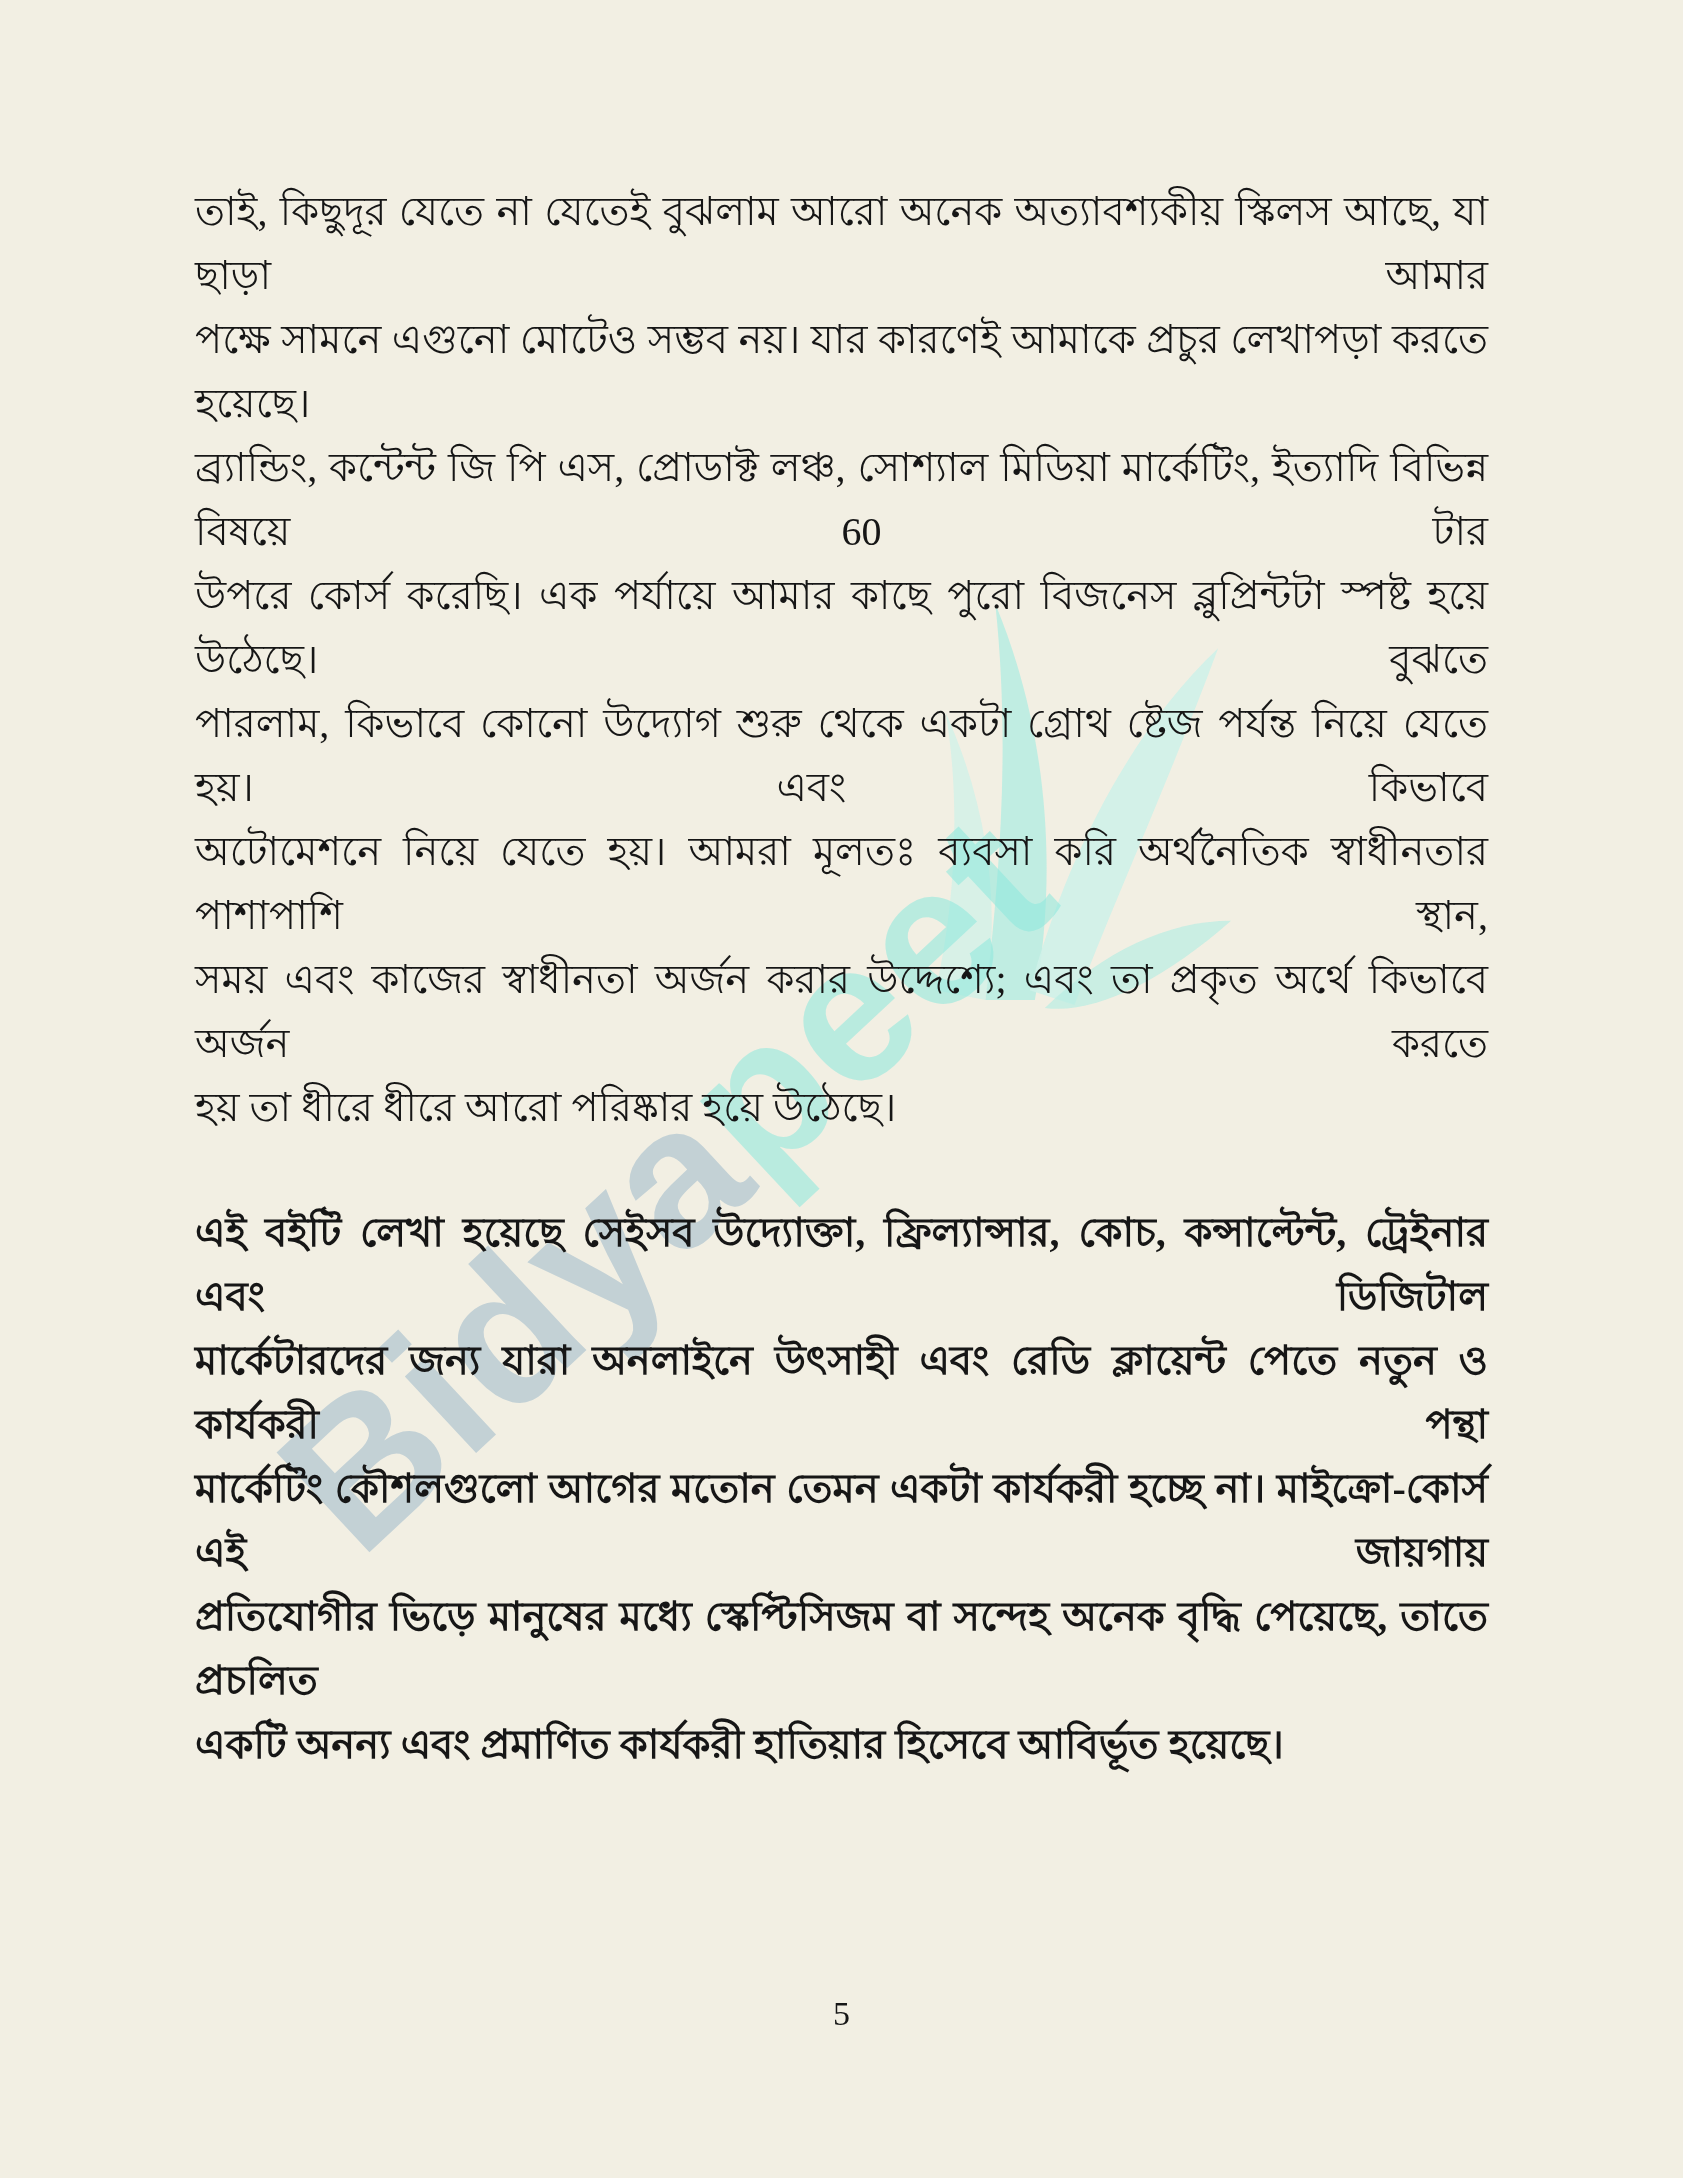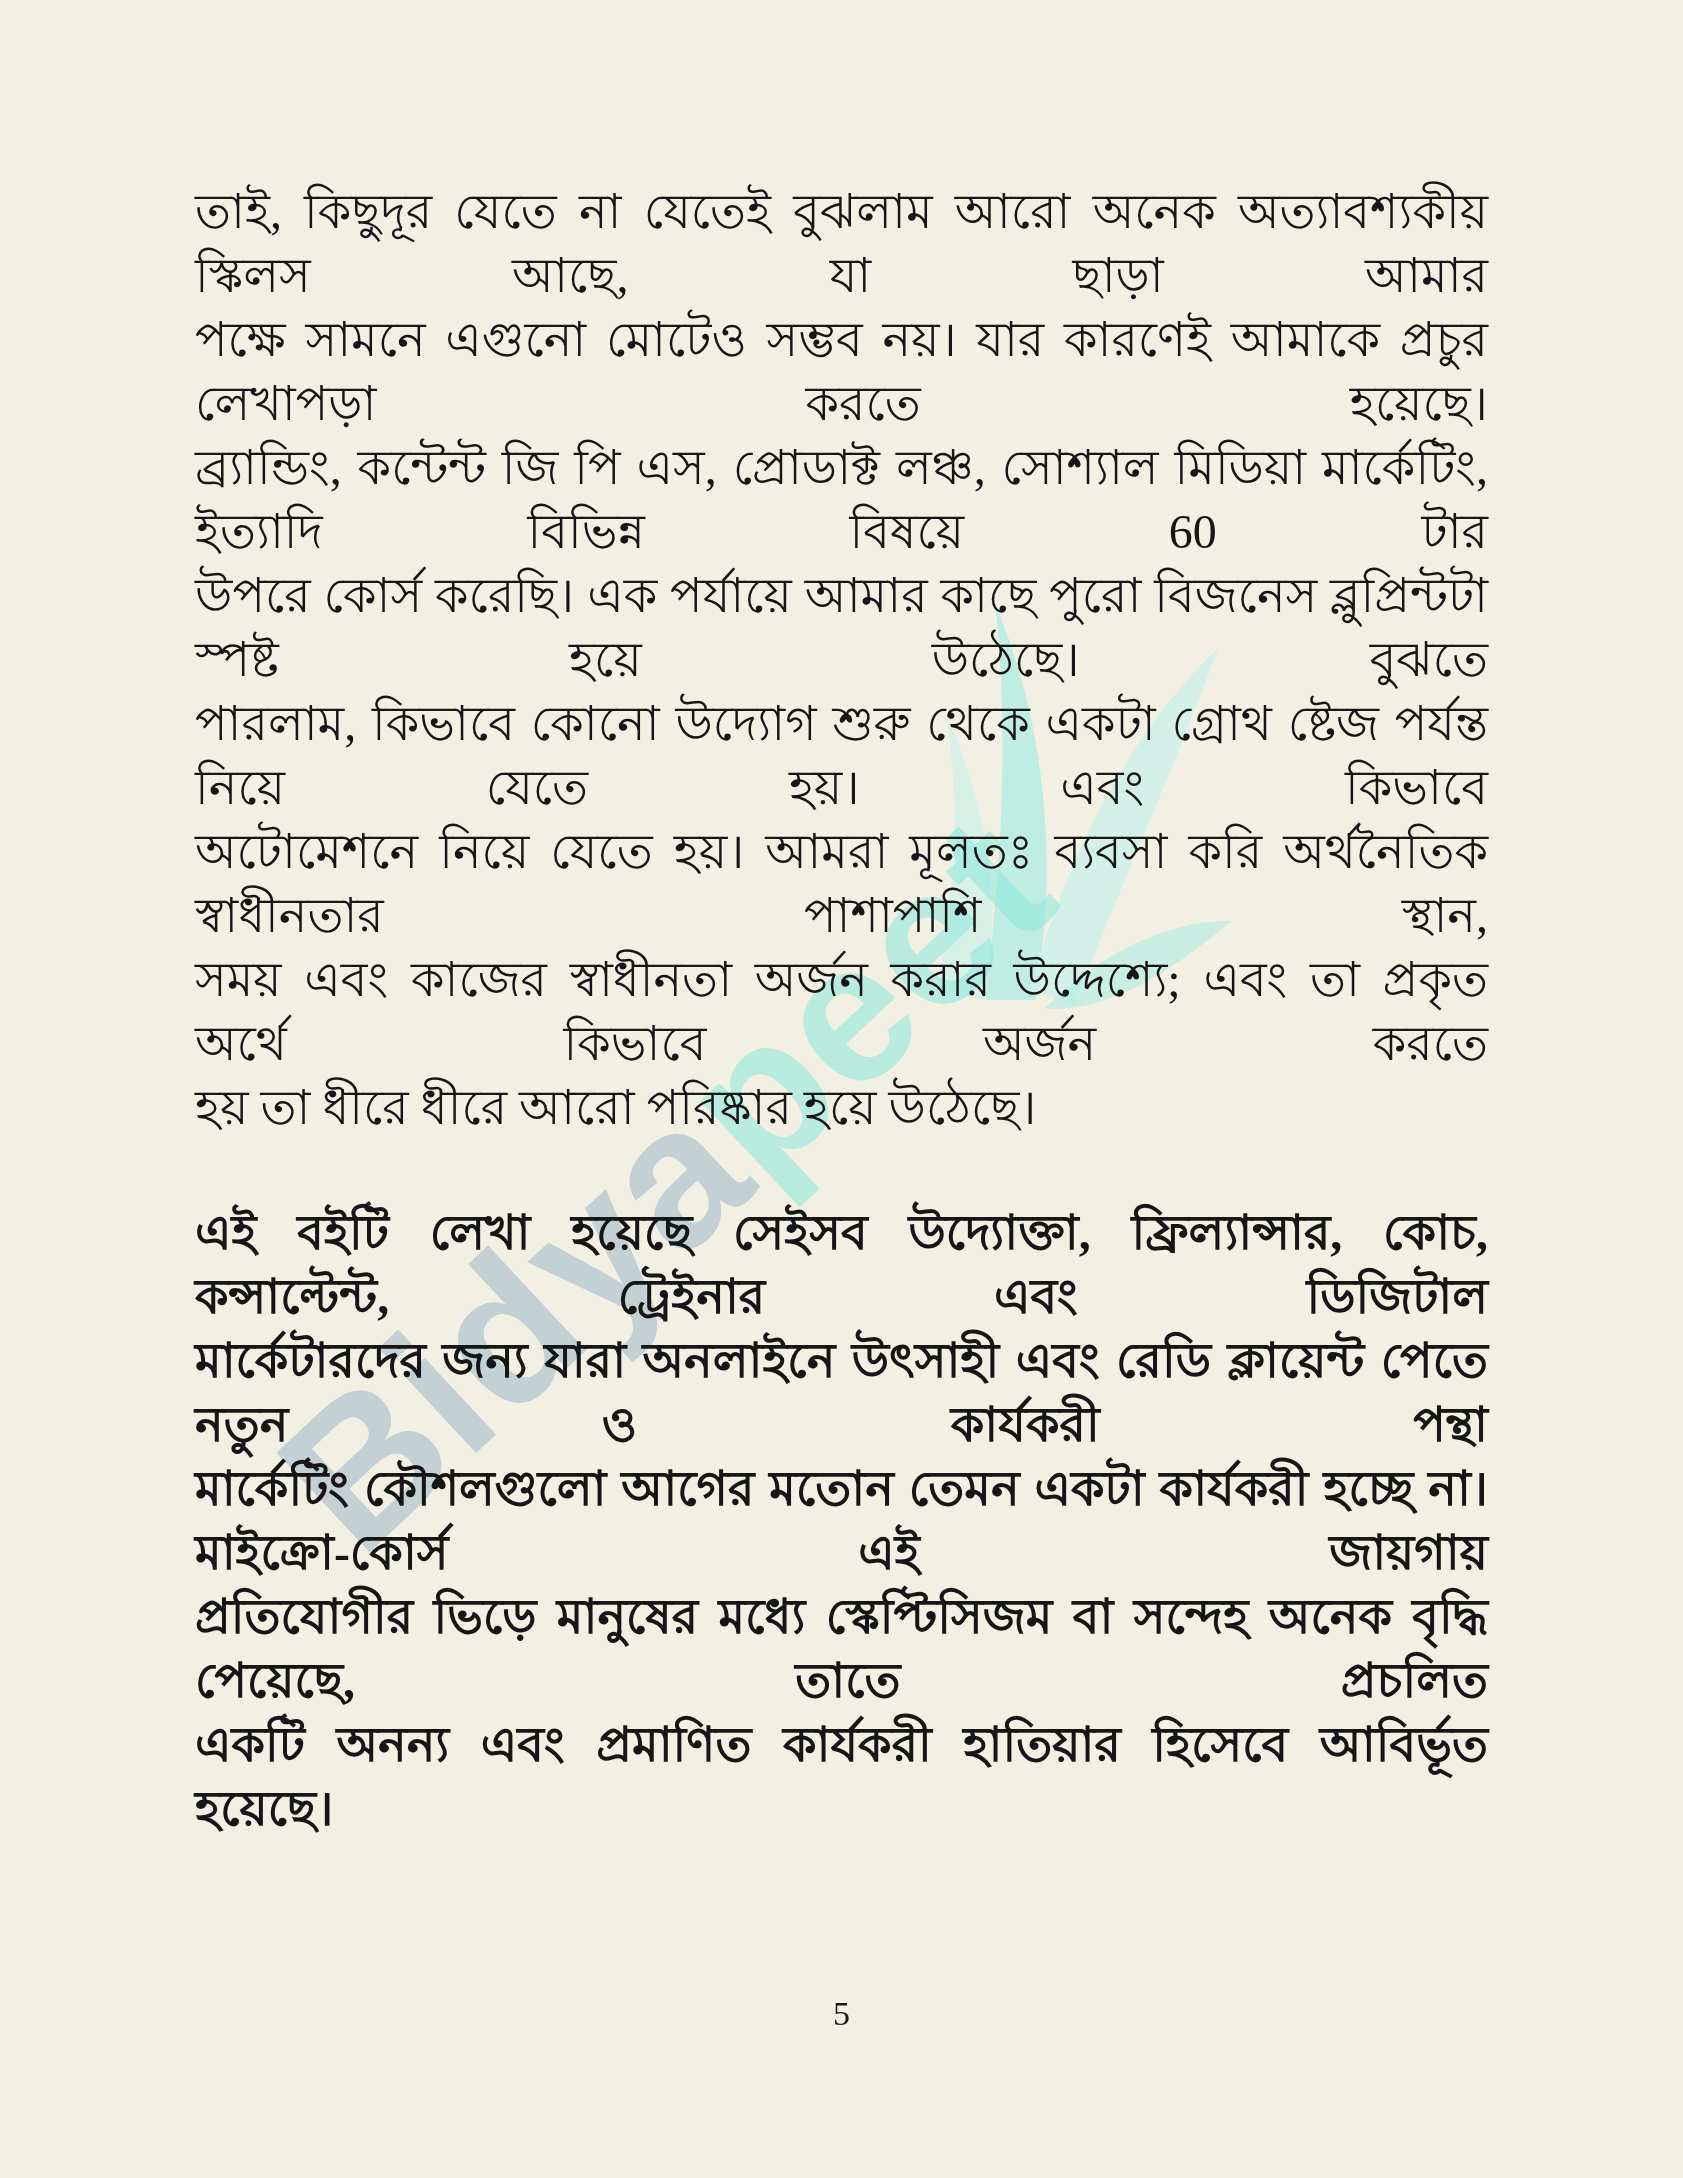--- a/index.html
+++ b/index.html
@@ -19,21 +19,21 @@
     transform:rotate(-43deg);transform-origin:0 100%;
     font-family:"Liberation Sans", sans-serif;
     font-weight:700;font-size:198px;line-height:198px;
     letter-spacing:2px;white-space:nowrap;
     opacity:.55;
   }
   .wm-a{color:#9db9cb;}
   .wm-b{color:#8ce8dd;}
   
   .content{position:absolute;left:195px;top:180px;width:1293px;z-index:1;}
-  .para{font-size:48px;line-height:64px;}
+  .para{font-size:40px;line-height:64px;}
   .line{text-align:justify;text-align-last:justify;}
   .line.last{text-align-last:left;}
   .para.p2{margin-top:61px;font-weight:bold;}
   .page-number{
     position:absolute;left:0;top:1995px;width:100%;
     text-align:center;font-size:34px;z-index:1;
   }
 </style>
 </head>
 <body>

